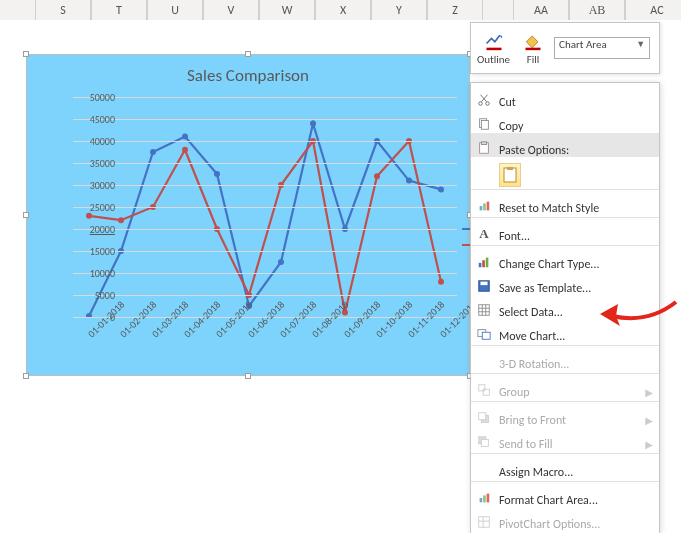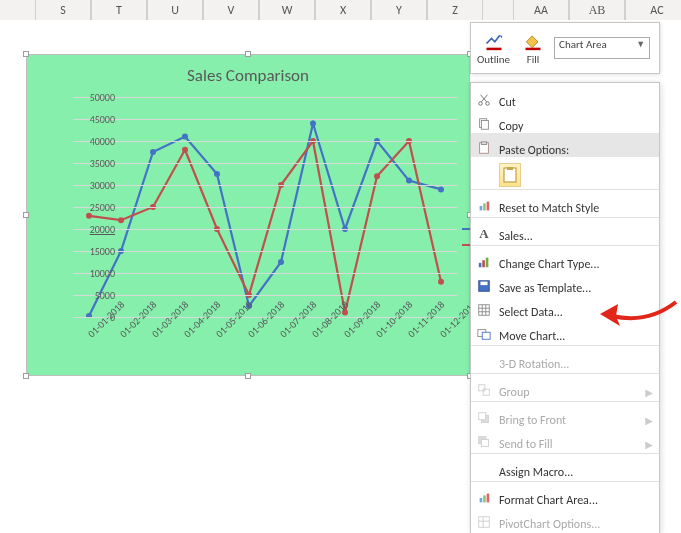--- a/index.html
+++ b/index.html
@@ -3,21 +3,21 @@
 <meta charset="utf-8">
 <style>
   * { box-sizing: border-box; margin: 0; padding: 0; }
   body { font-family: "Segoe UI", Calibri, Arial, sans-serif; font-size: 12px; color: #444; background: #fff; width: 681px; height: 533px; overflow: hidden; position: relative; }
 
   
   .col-headers { position: absolute; top: 0; left: 0; right: 0; height: 20px; background: #f3f2f1; }
   .ch { position: absolute; top: 0; height: 20px; line-height: 20px; text-align: center; color: #555; font-size: 12px; border-right: 1px solid #d0d0d0; border-left: 1px solid #d0d0d0; }
 
   
-  .chart-box { position: absolute; top: 54px; left: 26px; width: 444px; height: 322px; background: #86efac; border: 1px solid #bdbdbd; }
+  .chart-box { position: absolute; top: 54px; left: 26px; width: 444px; height: 322px; background: #7dd3fc; border: 1px solid #bdbdbd; }
   .sel-dot { position: absolute; width: 6px; height: 6px; background: #fff; border: 1px solid #9e9e9e; }
   .chart-title { text-align: center; font-size: 17px; color: #595959; padding-top: 10px; font-family: Calibri, Arial, sans-serif; }
   .plot { position: absolute; top: 42px; left: 46px; width: 384px; height: 220px; }
   .grid-line { position: absolute; left: 0; right: 0; border-top: 1px solid #d9d9d9; }
   .y-lbl { position: absolute; right: 342px; width: 44px; text-align: right; font-size: 10px; color: #595959; }
   .x-lbl { position: absolute; font-size: 10px; color: #595959; transform-origin: top left; transform: rotate(-45deg); white-space: nowrap; }
   .svg-lines { position: absolute; top: 0; left: 0; width: 100%; height: 100%; }
 
   .legend-stub { position: absolute; width: 12px; height: 2px; }
 
@@ -204,21 +204,21 @@
         <svg width="14" height="14" viewBox="0 0 16 16">
           <rect x="3" y="8" width="3" height="5" fill="#6fa8dc"></rect>
           <rect x="7" y="5" width="3" height="8" fill="#93c47d"></rect>
           <rect x="11" y="3" width="3" height="10" fill="#e06666"></rect>
         </svg>
       </span>
     <span>Reset to Match Style</span>
   </div>
   <div class="mi sep">
     <span class="ic" style="font-family:Georgia;font-size:13px;font-weight:bold;color:#555">A</span>
-    <span>Sales...</span>
+    <span>Font...</span>
   </div>
   <div class="mi sep">
     <span class="ic">
         <svg width="14" height="14" viewBox="0 0 16 16">
           <rect x="2" y="9" width="3" height="5" fill="#4472C4"></rect>
           <rect x="6" y="6" width="3" height="8" fill="#C0504D"></rect>
           <rect x="10" y="3" width="3" height="11" fill="#70AD47"></rect>
         </svg>
       </span>
     <span>Change Chart Type...</span>

